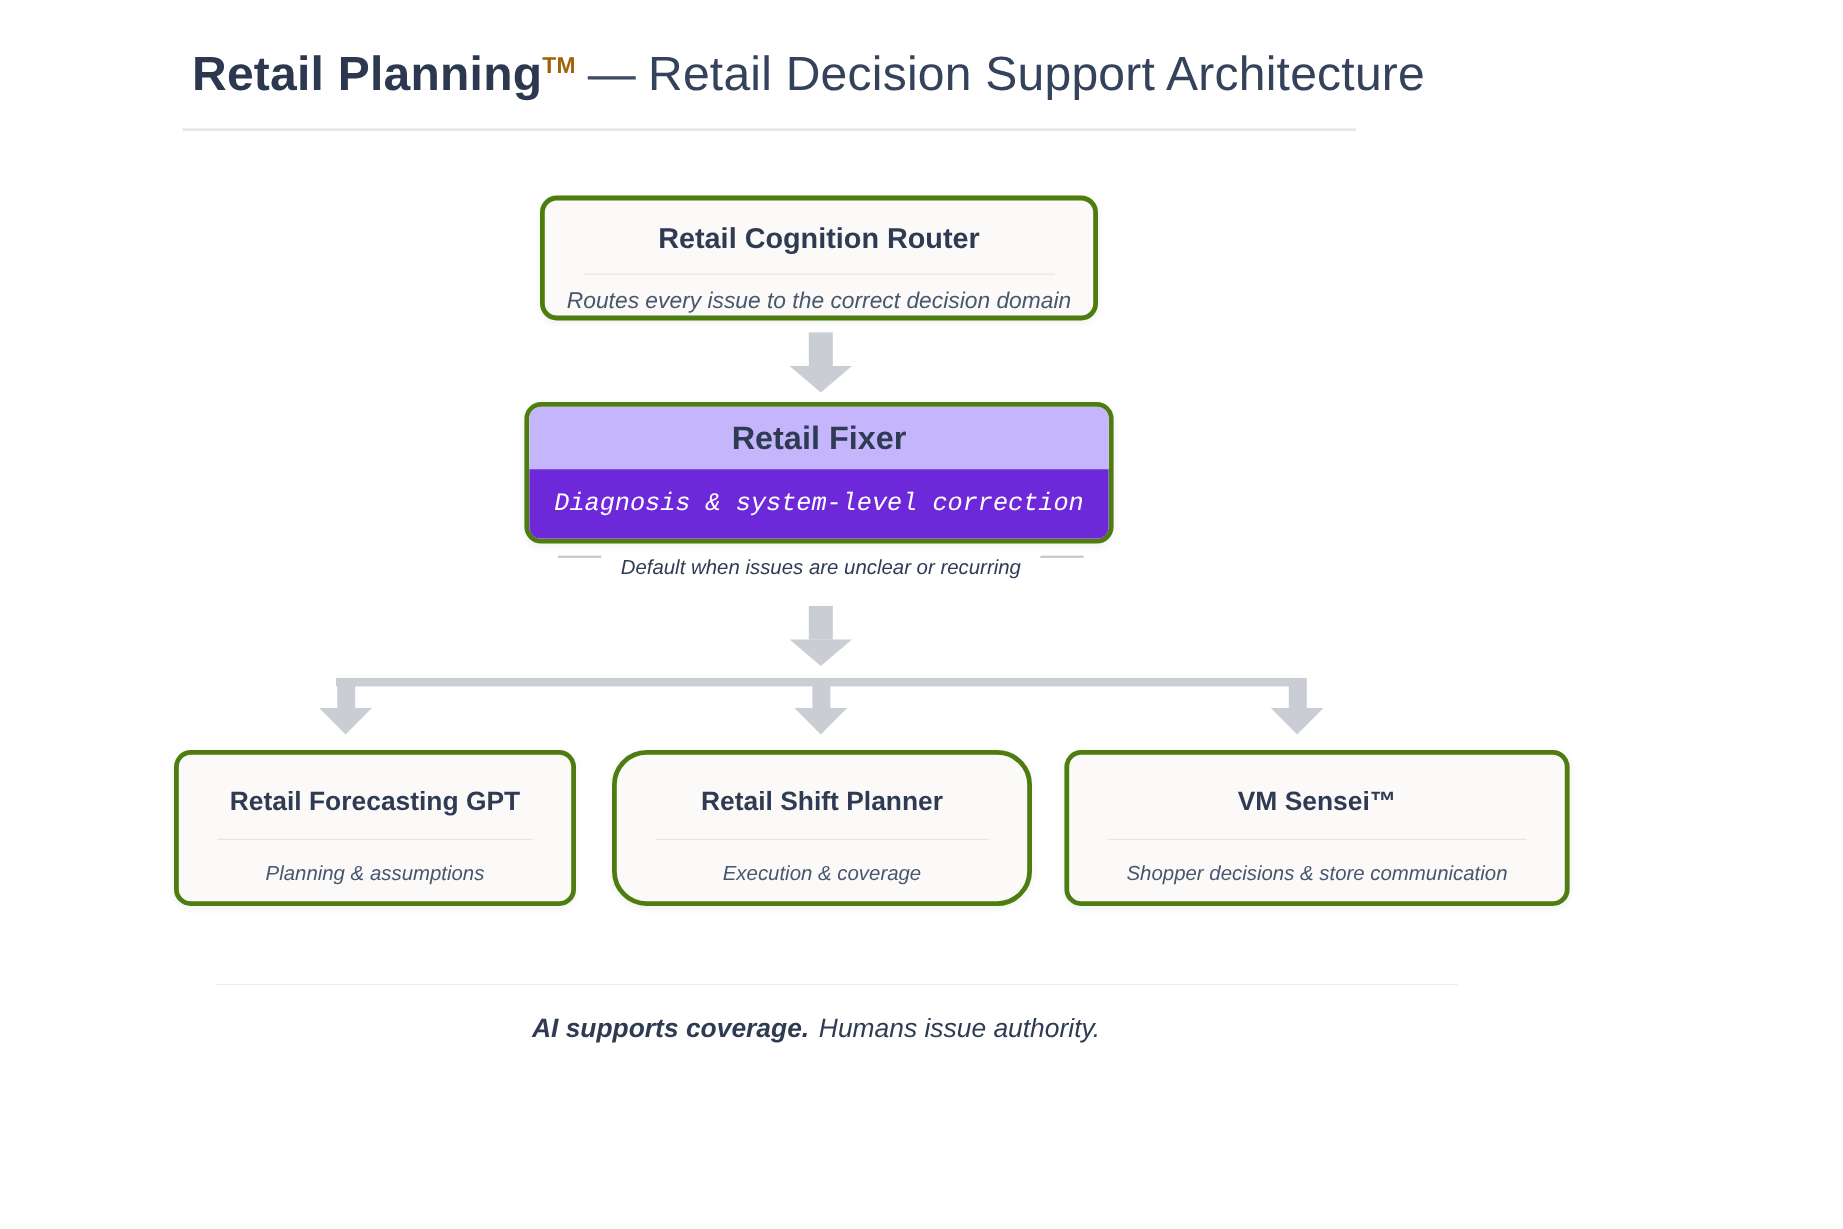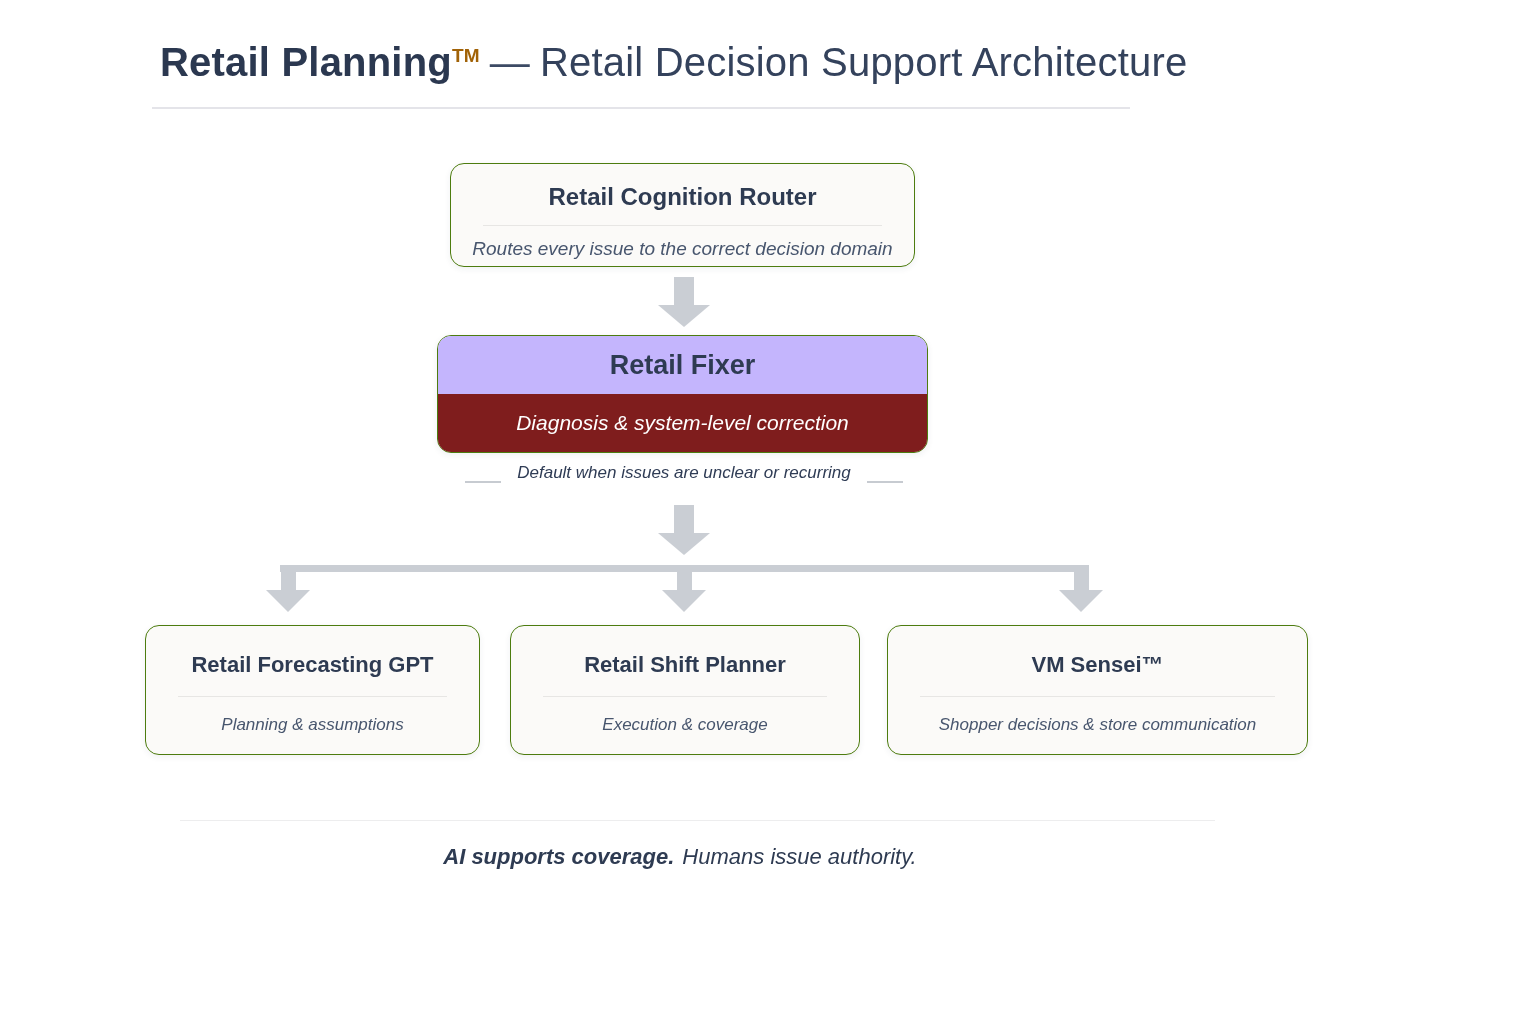--- a/index.html
+++ b/index.html
@@ -50,21 +50,21 @@
     top: 107px;
     width: 978px;
     height: 2px;
     background: #e4e4e9;
   }
 
   
   .node {
     position: absolute;
     background: #fbfaf8;
-    border: 1px solid #4d7c0f;
+    border: 4px solid #4d7c0f;
     border-radius: 14px;
     box-shadow: 0 2px 6px rgba(40,50,70,0.07);
     box-sizing: border-box;
     text-align: center;
   }
   .node-title {
     font-weight: 700;
     color: #2e3b52;
   }
   .node-divider {
@@ -102,21 +102,21 @@
     color: #ffffff;
     font-size: 21px;
     font-style: italic;
     display: flex; align-items: center; justify-content: center;
   }
 
   
   .fixer-caption {
     position: absolute;
     left: 384px; top: 463px; width: 600px;
-    display: flex; align-items: flex-end; justify-content: center;
+    display: flex; align-items: flex-start; justify-content: center;
     font-size: 17px; font-style: italic; color: #2f3c55;
   }
   .fixer-caption .dash {
     width: 36px; height: 2px; background: #c7cbd1; margin: 0 16px;
   }
 
   
   .block-arrow { position: absolute; width: 52px; }
   .block-arrow .shaft { width: 20px; height: 28px; background: #c9cdd3; margin: 0 auto; }
   .block-arrow .head {
@@ -143,21 +143,21 @@
     border-top: 22px solid #caced4;
   }
   .drop-left   { left: 266px; }
   .drop-center { left: 662px; }
   .drop-right  { left: 1059px; }
 
   
   .child .node-title { font-size: 22px; padding-top: 26px; padding-bottom: 18px; }
   .child .node-subtitle { font-size: 17px; padding-top: 18px; }
   .child-0 { left: 145px; top: 625px; width: 335px; height: 130px; }
-  .child-1 { left: 510px; top: 625px; width: 350px; height: 130px; }
+  .child-1 { left: 510px; top: 625px; width: 350px; height: 130px; border-radius: 29px; }
   .child-2 { left: 887px; top: 625px; width: 421px; height: 130px; }
 
   
   .footer-rule {
     position: absolute;
     left: 180px; top: 820px; width: 1035px; height: 1px;
     background: #ededee;
   }
   .footer-note {
     position: absolute;
@@ -185,21 +185,21 @@
     <div class="node-subtitle">Routes every issue to the correct decision domain</div>
   </div>
 
   <div class="block-arrow arrow-1">
     <div class="shaft" style="background: rgb(202, 206, 212);"></div>
     <div class="head" style="border-top-color: rgb(202, 206, 212);"></div>
   </div>
 
   <div class="node fixer">
     <div class="fixer-top">Retail Fixer</div>
-    <div class="fixer-band" style="background: #7f1d1d;">Diagnosis &amp; system-level correction</div>
+    <div class="fixer-band" style="background: #6d28d9; font-family: Liberation Mono, monospace;">Diagnosis &amp; system-level correction</div>
   </div>
 
   <div class="fixer-caption">
     <span class="dash"></span>
     <span>Default when issues are unclear or recurring</span>
     <span class="dash"></span>
   </div>
 
   <div class="block-arrow arrow-2">
     <div class="shaft" style="background: rgb(202, 206, 212);"></div>

